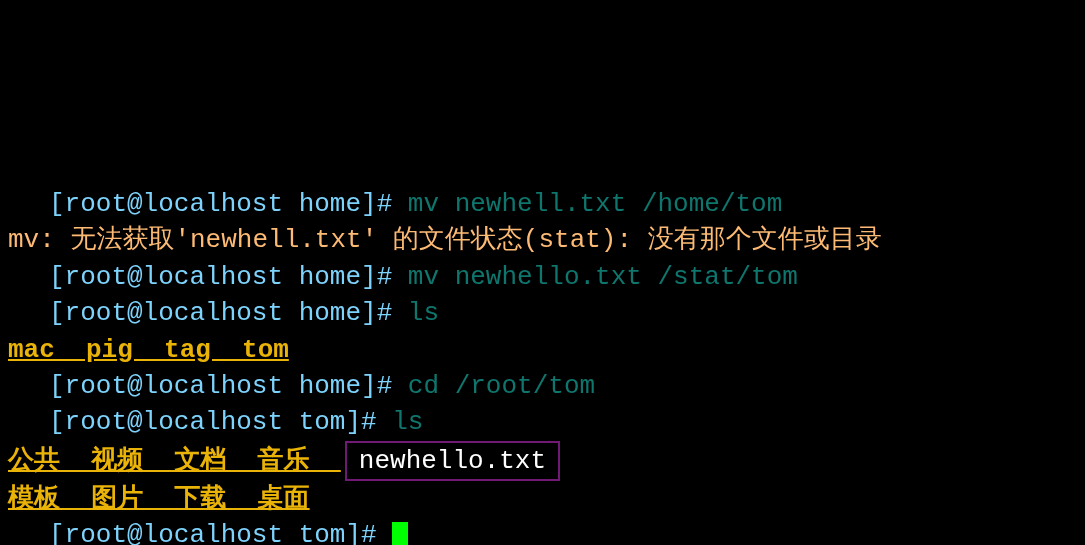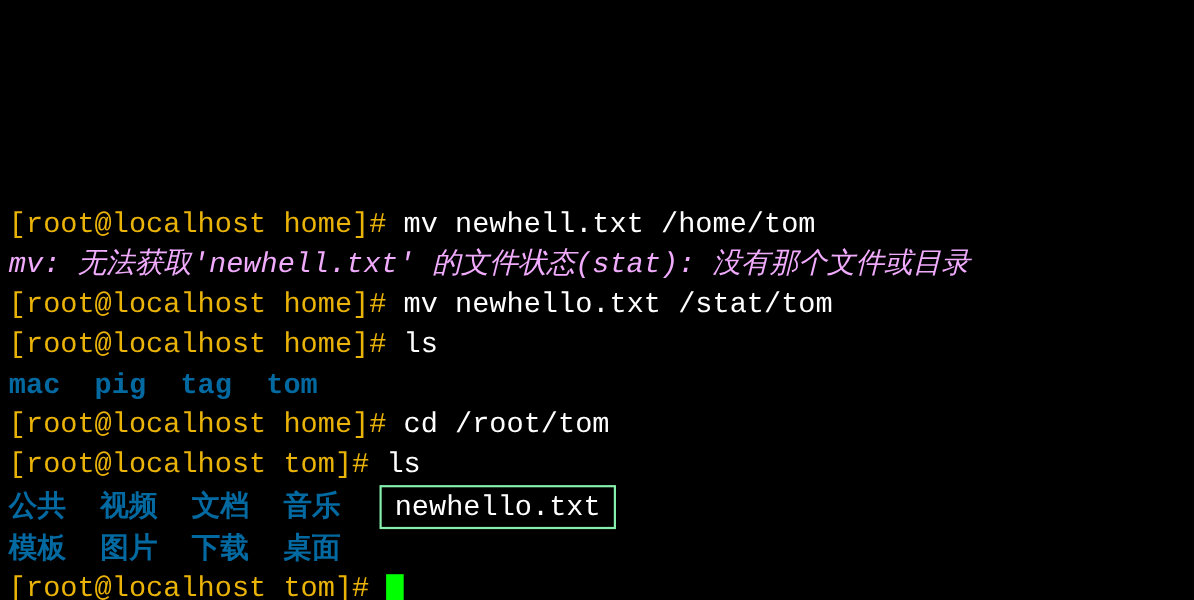--- a/index.html
+++ b/index.html
@@ -9,27 +9,27 @@
       font-family: "Courier New", monospace;
       font-size: 26px;
       line-height: 1.4;
       color: #fff;
       white-space: pre-wrap;
       word-break: break-all;
     }
     .term {
       width: 100%;
     }
-    .prompt { color: #eab308; }
-    .cmd { color: #ffffff; }
-    .err { color: #f0abfc; font-style: italic; }
-    .dir { color: #0369a1; font-weight: bold; }
+    .prompt { color: #7dd3fc; margin-left: 41px; }
+    .cmd { color: #0f766e; }
+    .err { color: #fdba74; }
+    .dir { color: #eab308; font-weight: bold; text-decoration: underline; }
     .file { color: #fff; }
     .boxed {
-      border: 2px solid #86efac;
+      border: 2px solid #701a75;
       padding: 0px 12px;
       display: inline-block;
       margin-left: 4px;
     }
     .cursor {
       background: #00ff00;
       display: inline-block;
       width: 16px;
       height: 28px;
       vertical-align: text-bottom;

